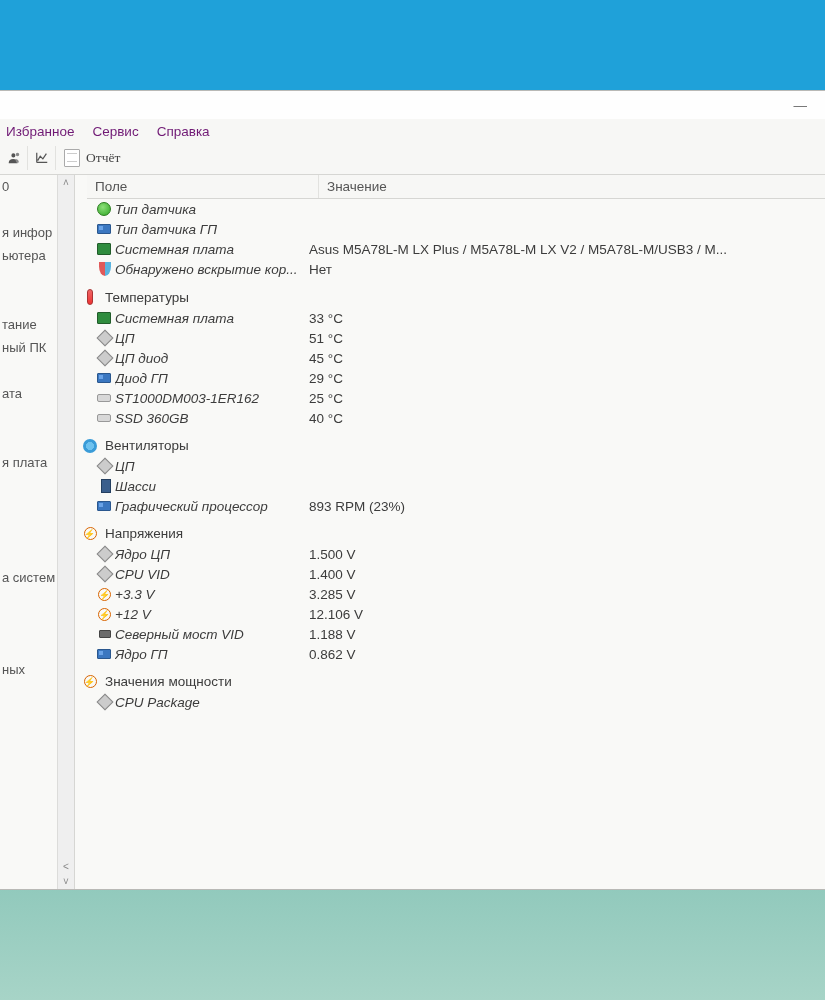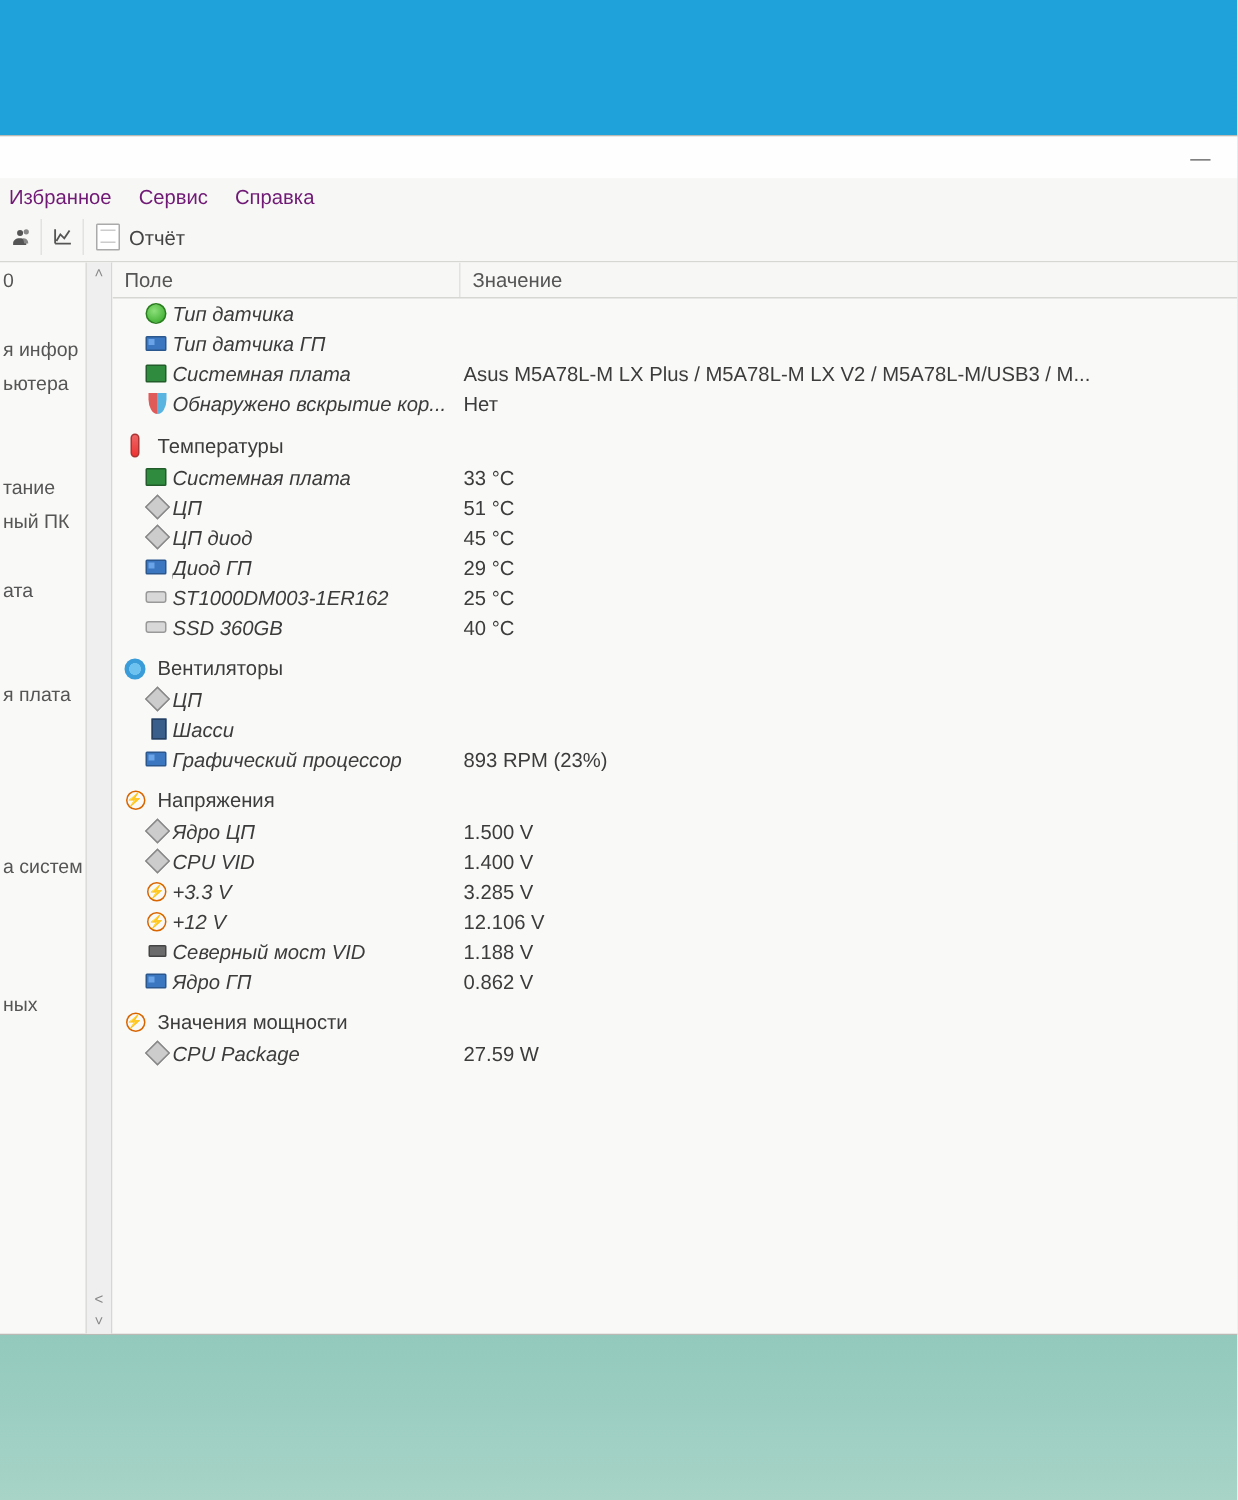--- a/index.html
+++ b/index.html
@@ -44,20 +44,21 @@
     background: #f7f7f5;
   }
   .menubar span { padding: 2px 4px; }
   .toolbar {
     display: flex;
     align-items: center;
     gap: 0;
     padding: 2px 0 4px 0;
     background:#f7f7f5;
     border-bottom:1px solid #d6d6d3;
+    font-family:Liberation Serif, serif;
   }
   .tb-btn {
     width: 28px; height: 24px;
     display:flex; align-items:center; justify-content:center;
     border-right:1px solid #e2e2df;
     color:#555;
   }
   .tb-report {
     display:flex; align-items:center; gap:6px;
     padding:0 10px 0 8px; color:#444;
@@ -111,20 +112,21 @@
     background:#f9f9f7;
     display:flex;
     flex-direction:column;
     overflow:hidden;
   }
   .list-header {
     display:flex;
     border-bottom:1px solid #d6d6d3;
     color:#555;
     background:#f7f7f5;
+    margin-left:12px;
   }
   .list-header .col1 { width:232px; padding:4px 8px; border-right:1px solid #e2e2df;}
   .list-header .col2 { flex:1; padding:4px 8px;}
   .list-body { flex:1; overflow:hidden; }
   .row {
     display:flex;
     align-items:center;
     padding:2.5px 0;
   }
   .row .iconcell {
@@ -404,20 +406,19 @@
               <span class="iconcell">
                 <span class="ico ico-volt"></span>
               </span>
               <span class="lbl">Значения мощности</span>
             </div>
             <div class="row child">
               <span class="iconcell">
                 <span class="ico ico-chip"></span>
               </span>
               <span class="lbl">CPU Package</span>
-              <span class="val">27.59 W</span>
             </div>
           </div>
       </div>
 
     </div>
   </div>
 </div>
 
 </body></html>

